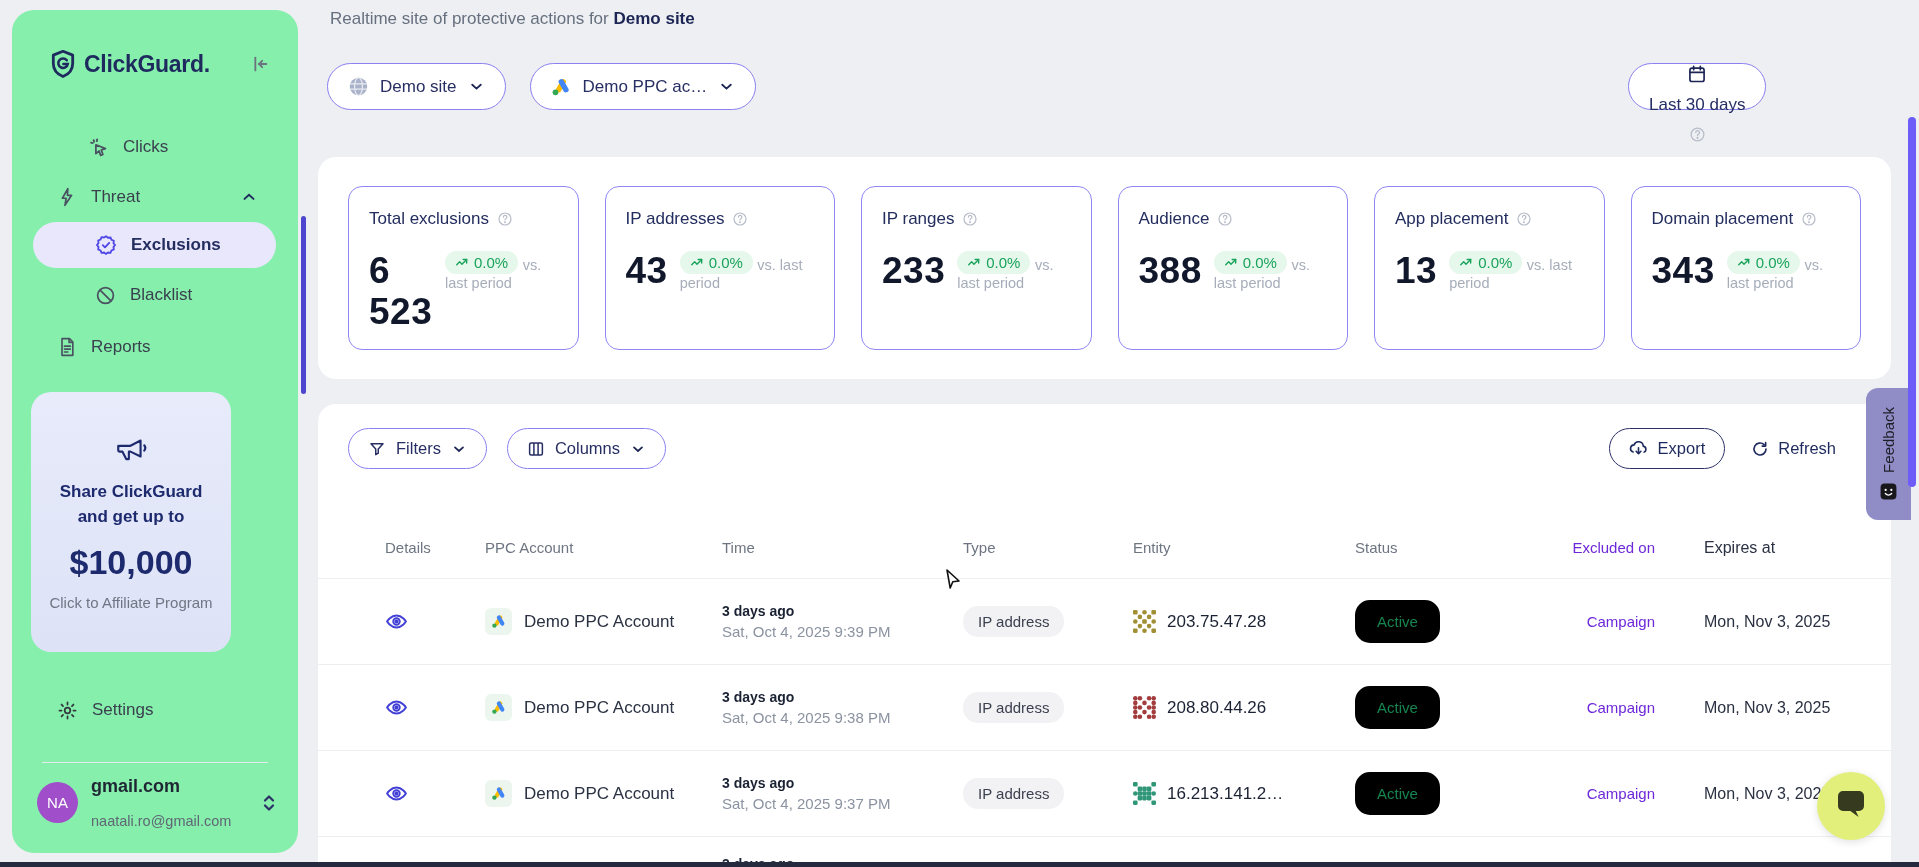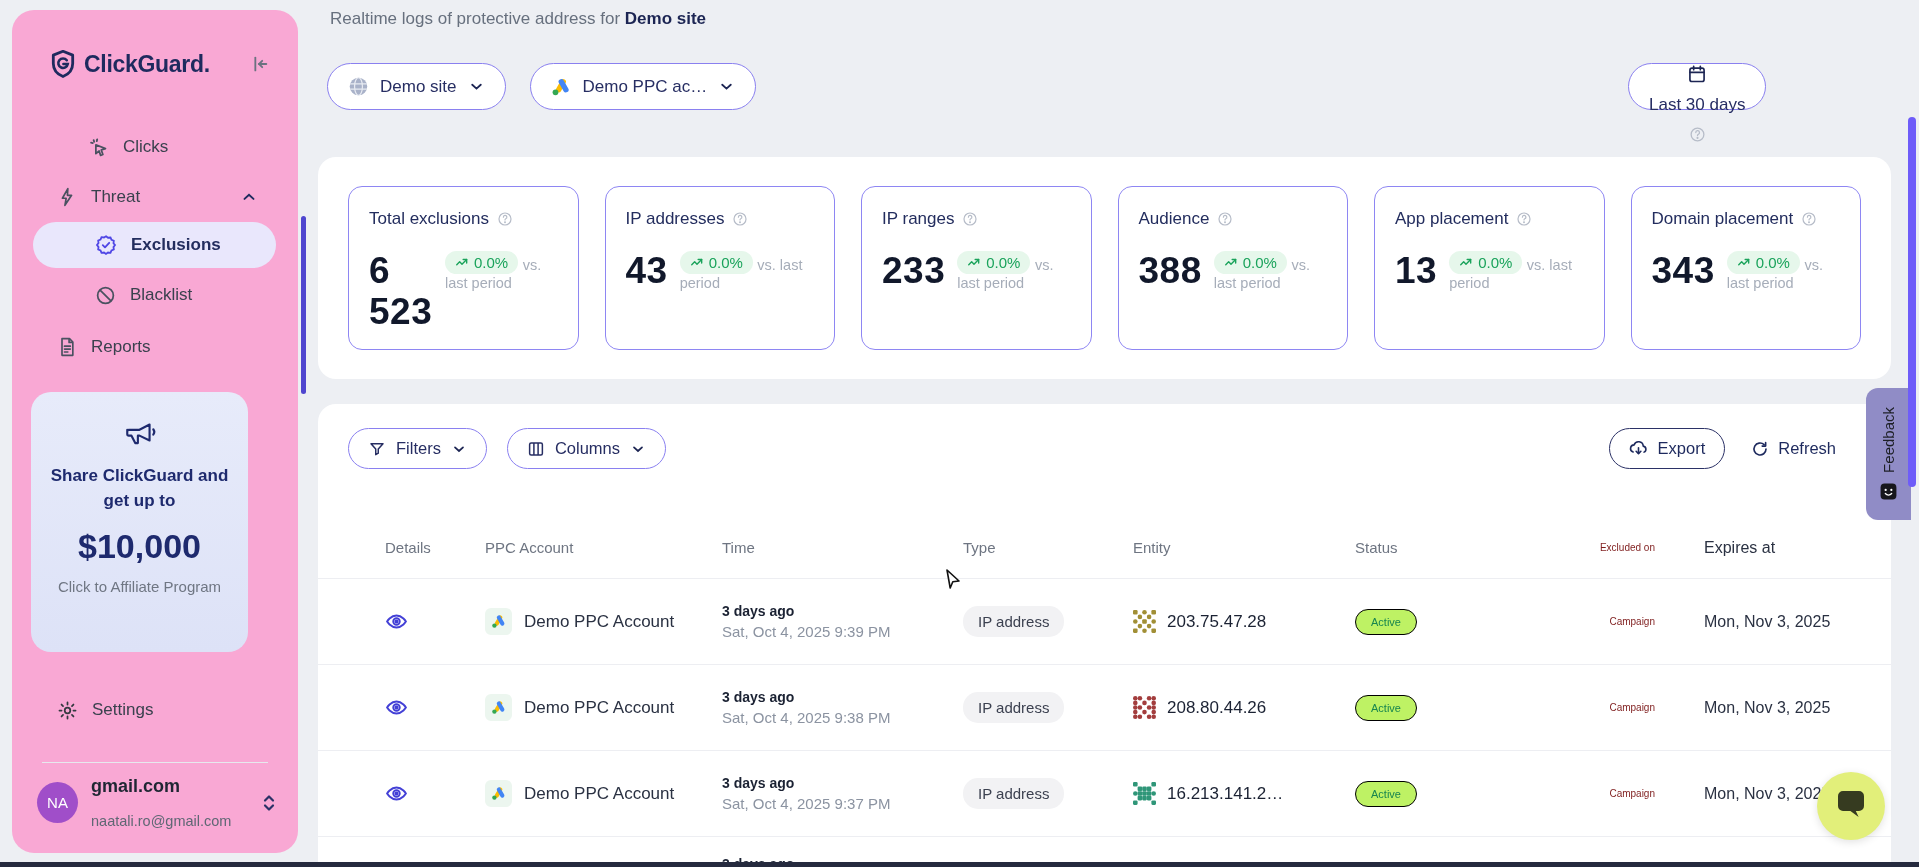--- a/index.html
+++ b/index.html
@@ -1,34 +1,34 @@
 <!DOCTYPE html>
 <html><head>
 <meta charset="utf-8">
 <style>
   * { margin:0; padding:0; box-sizing:border-box; }
   html,body { width:1919px; height:867px; overflow:hidden; }
   body { background:#edeff3; font-family:"Liberation Sans", sans-serif; position:relative; color:#232d4f; }
   svg { display:block; }
 
   
-  .sidebar { position:absolute; left:12px; top:10px; width:286px; height:843px; background:#f9a8d4; border-radius:22px; }
+  .sidebar { position:absolute; left:12px; top:10px; width:286px; height:843px; background:#86efac; border-radius:22px; }
   .logo-row { display:flex; align-items:center; justify-content:space-between; padding:40px 28px 0 38px; }
   .logo { display:flex; align-items:center; gap:8px; font-size:23px; font-weight:bold; color:#1e2a5e; letter-spacing:-0.3px; }
   .collapse-btn { color:#6b7280; cursor:pointer; }
   .menu { margin-top:44px; position:relative; }
   .mi { display:flex; align-items:center; gap:14px; height:50px; font-size:17px; color:#3a414e; cursor:pointer; }
   .mi.lvl1 { padding-left:45px; }
   .mi.indent { padding-left:76px; }
   .mi .end { margin-left:auto; margin-right:40px; }
   .mi.sub { margin:0 22px 0 21px; padding-left:62px; height:46px; border-radius:23px; margin-bottom:4px; }
   .mi.sub.active { background:#e9e7fc; color:#232d5e; font-weight:bold; }
   .submenu-bar { position:absolute; right:-8px; top:94px; width:5px; height:178px; background:#4f46cf; border-radius:3px; }
-  .promo { position:absolute; left:19px; top:382px; width:217px; height:260px; border-radius:20px;
-           background:linear-gradient(180deg,#e7ebfa,#dde2f7); text-align:center; padding:26px 18px 0 18px; }
+  .promo { position:absolute; left:19px; top:382px; width:200px; height:260px; border-radius:20px;
+           background:linear-gradient(180deg,#e7ebfa,#dde2f7); text-align:center; padding:42px 18px 0 18px; }
   .promo-title { margin-top:12px; font-size:17px; font-weight:bold; color:#1e2a6e; line-height:1.45; }
   .promo-amount { margin-top:14px; font-size:34px; font-weight:bold; color:#1e2a6e; }
   .share-btn { margin-top:16px; width:206px; height:38px; border-radius:19px; border:1.5px solid #2b3166; background:transparent;
                display:inline-flex; align-items:center; justify-content:center; gap:9px; font-size:16px; color:#1e2a6e;
                font-family:"Liberation Sans",sans-serif; cursor:pointer; }
   .promo-link { margin-top:12px; font-size:15px; color:#6f7683; cursor:pointer; }
   .settings-row { position:absolute; left:0; top:675px; width:100%; }
   .sb-divider { position:absolute; left:30px; top:752px; width:226px; height:1px; background:#e7e9ee; }
   .user-row { position:absolute; left:25px; top:766px; width:240px; display:flex; align-items:center; gap:13px; cursor:pointer; }
   .avatar { width:41px; height:41px; border-radius:50%; color:#fff; font-size:15px; display:flex; align-items:center; justify-content:center; }
@@ -73,23 +73,23 @@
   .thead .c-expires { padding-left:49px; }
   .trow { height:86px; border-top:1px solid #edeef2; cursor:pointer; }
   .c-details { padding-left:8px; }
   .eye { color:#4340d6; cursor:pointer; }
   .acct { display:flex; align-items:center; gap:12px; font-size:17px; color:#2a3142; font-weight:500; }
   .acct-ic { width:27px; height:27px; border-radius:6px; background:#ecf6ef; display:flex; align-items:center; justify-content:center; }
   .t-rel { font-size:14px; font-weight:bold; color:#1b2233; }
   .t-full { font-size:15px; color:#8b93a1; margin-top:4px; }
   .type-badge { display:inline-block; background:#f2f2f4; border-radius:15px; padding:7px 15px; font-size:15px; color:#3c4150; }
   .entity { display:flex; align-items:center; gap:11px; font-size:17px; font-weight:normal; color:#1b2233; }
-  .status-badge { display:inline-block; border:1px solid #000000; background:#bef264; border-radius:15px; padding:6px 15px;
-                  font-size:11px; font-weight:500; color:#17854f; }
-  .c-excluded { text-align:right; font-size:10px; color:#7f1d1d; }
+  .status-badge { display:inline-block; border:7px solid #000000; background:#000000; border-radius:15px; padding:6px 15px;
+                  font-size:15px; font-weight:500; color:#17854f; }
+  .c-excluded { text-align:right; font-size:15px; color:#6d28d9; }
   .c-expires { padding-left:49px; font-size:16px; color:#2a3142; white-space:nowrap; }
 
   
   .feedback-tab { position:absolute; left:1866px; top:388px; width:45px; height:132px; background:#908cc6; border-radius:12px 0 0 12px;
                   display:flex; flex-direction:column; align-items:center; justify-content:center; gap:10px; cursor:pointer; }
   .feedback-text { writing-mode:vertical-rl; transform:rotate(180deg); font-size:15px; color:#1d1f26; }
   .v-scrollbar { position:absolute; left:1908px; top:117px; width:8px; height:370px; background:#6e5cf9; border-radius:4px; cursor:pointer; }
   .chat-fab { position:absolute; left:1817px; top:772px; width:68px; height:68px; border-radius:50%; background:#e2ef7a;
               display:flex; align-items:center; justify-content:center; cursor:pointer; box-shadow:0 2px 8px rgba(0,0,0,0.12); }
   .bottom-strip { position:absolute; left:0; bottom:0; width:100%; height:5px; background:#252a3e; }
@@ -209,21 +209,21 @@
     <span class="user-caret">
       <svg width="16" height="20" viewBox="0 0 16 20" fill="none" stroke="#2b3166" stroke-width="2.2" stroke-linecap="round" stroke-linejoin="round">
           <path d="M4 7.5 8 3.5l4 4"></path>
           <path d="M4 12.5l4 4 4-4"></path>
         </svg>
     </span>
   </div>
 </aside>
 
 <div class="subtitle">
-  <span>Realtime logs of protective address for</span>
+  <span>Realtime site of protective actions for</span>
   <b>Demo site</b>
 </div>
 
 <div class="selector-row">
   <div class="pill">
     <span>
       <svg width="21" height="21" viewBox="0 0 24 24">
           <circle cx="12" cy="12" r="10" fill="#a9b2c9"></circle>
           <g fill="none" stroke="#e8ebf2" stroke-width="1.4">
             <ellipse cx="12" cy="12" rx="4.5" ry="10"></ellipse>

